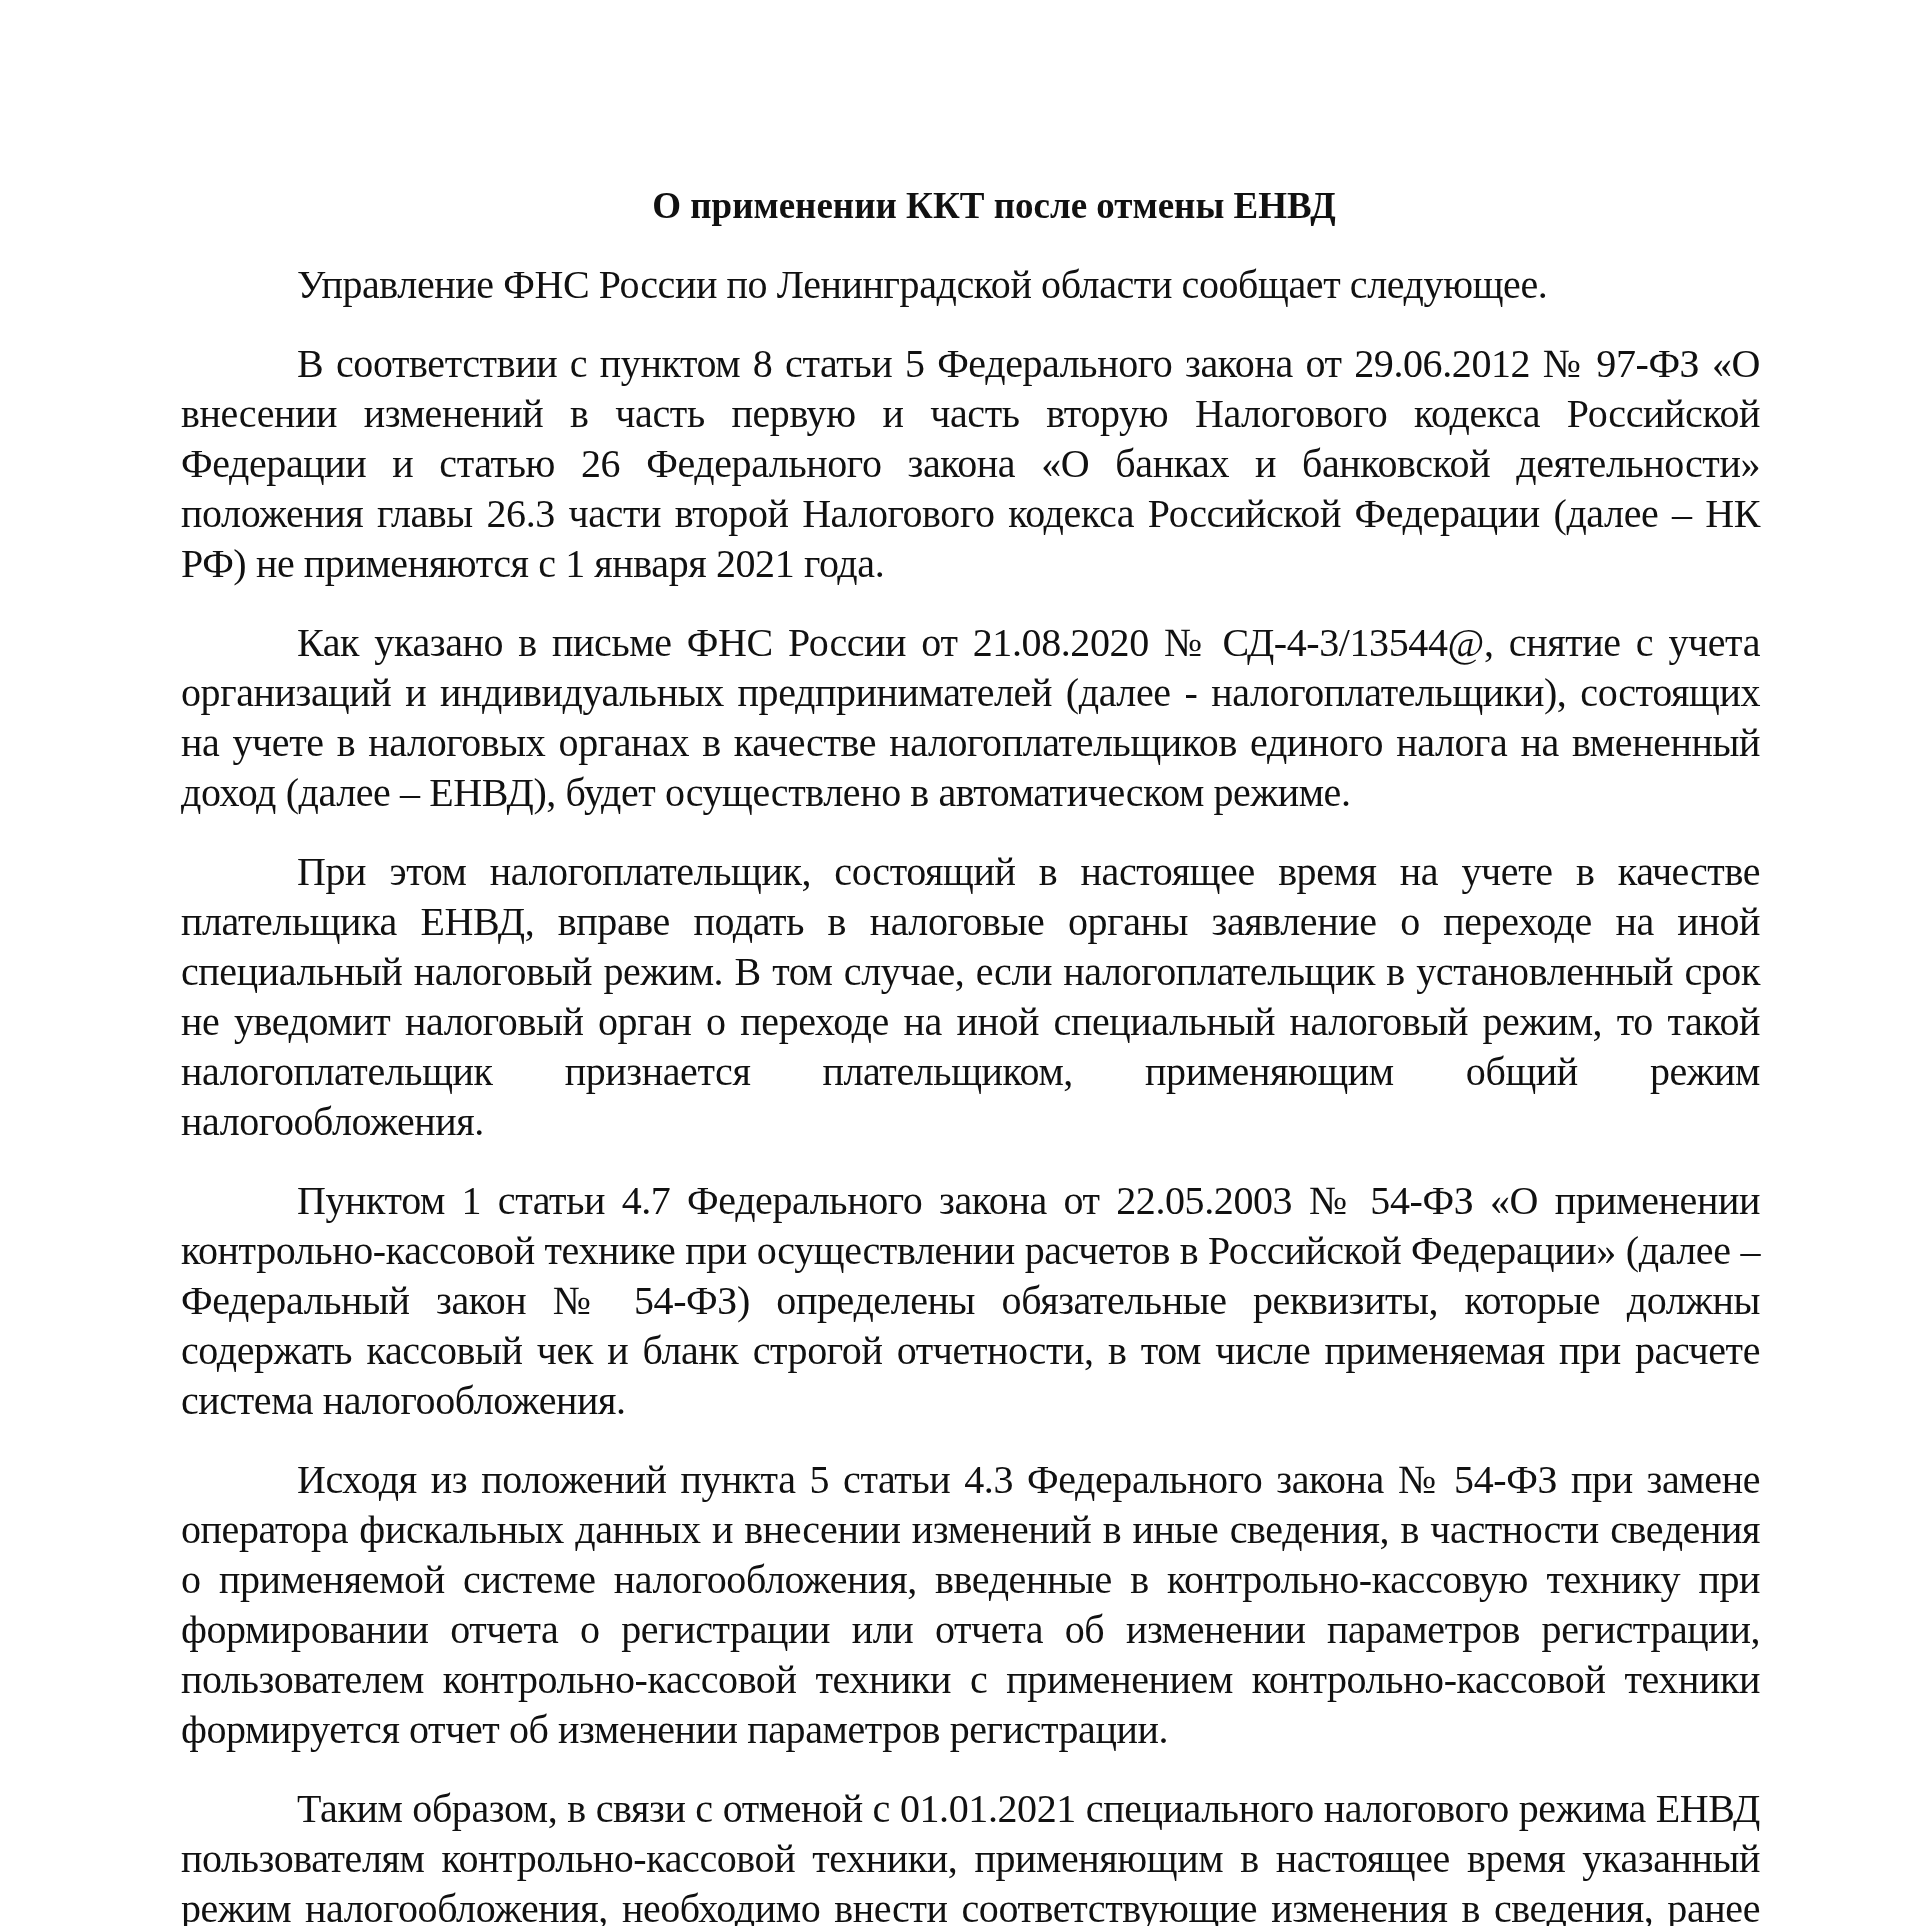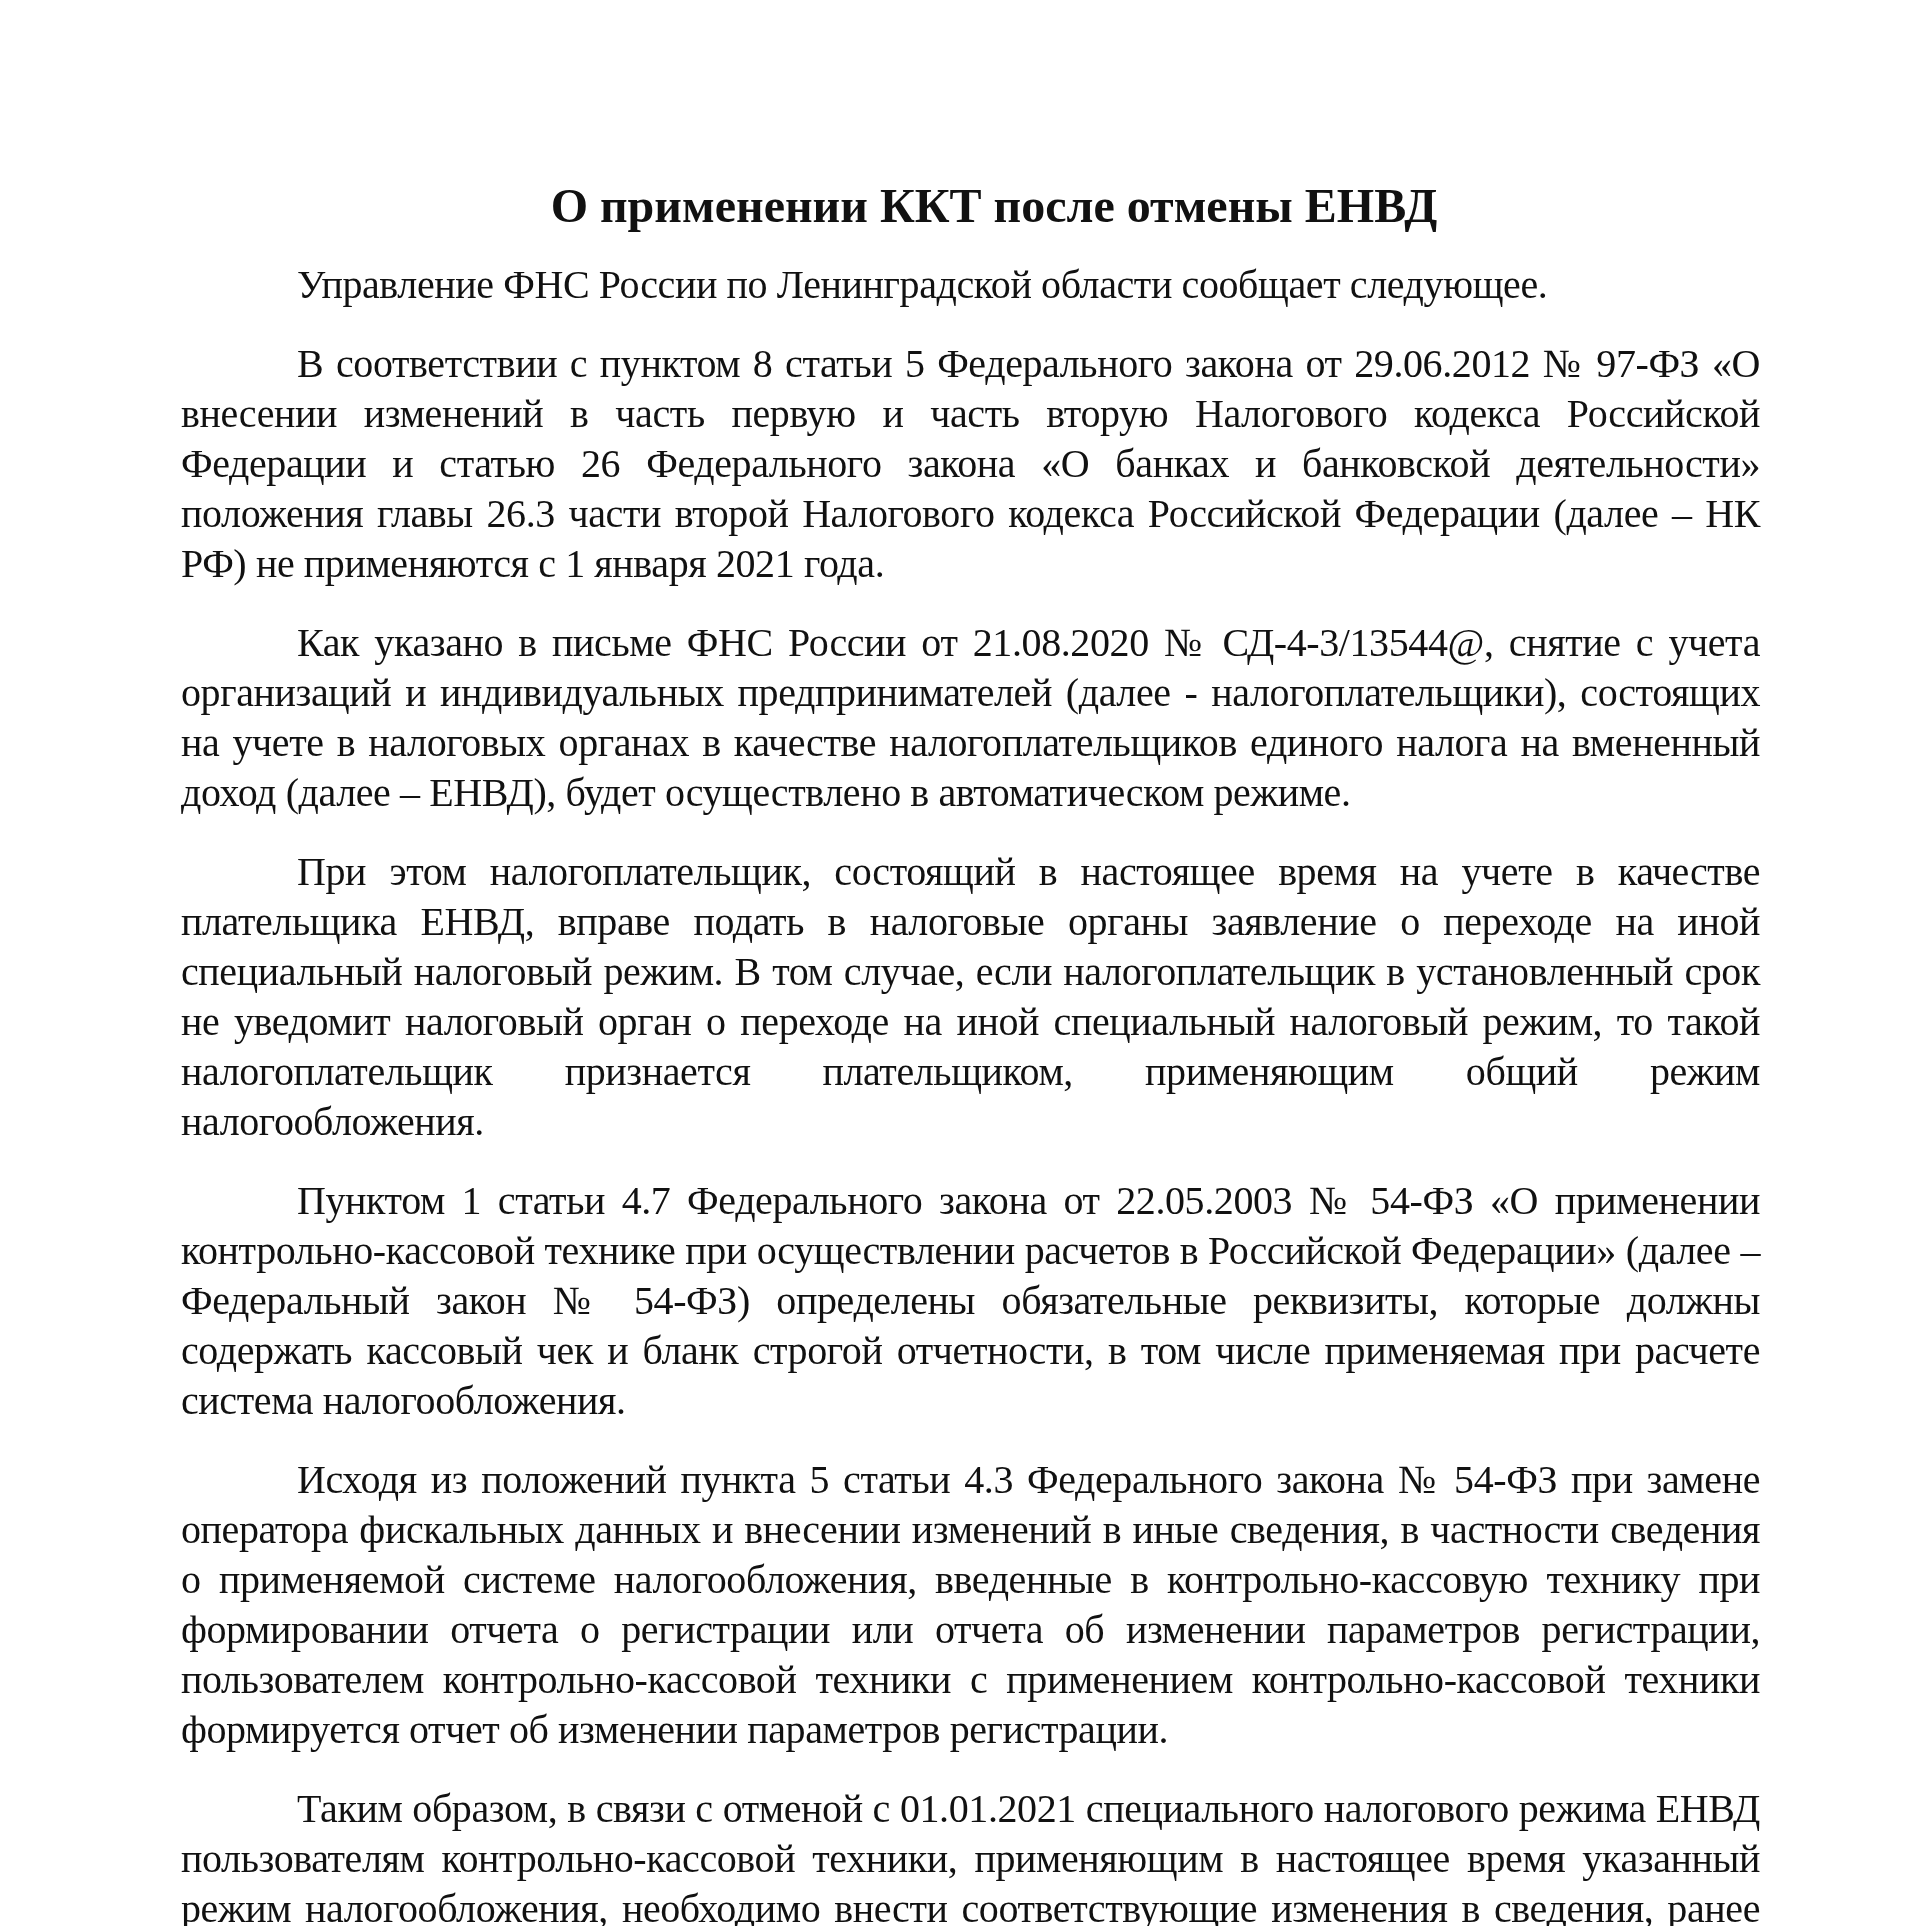--- a/index.html
+++ b/index.html
@@ -28,21 +28,21 @@
       top: 181px;
       width: 1591px;
       font-family: "Liberation Serif", "DejaVu Serif", serif;
       font-size: 40px;
       line-height: 50px;
       color: #111111;
     }
     .title {
       text-align: center;
       font-weight: bold;
-      font-size: 48px;
+      font-size: 37px;
       line-height: 50px;
       margin: 0 0 29px 0;
       padding-left: 35px;
     }
     .para {
       text-indent: 116px;
       text-align: justify;
       margin: 0 12px 29px 0;
       letter-spacing: -0.4px;
     }

